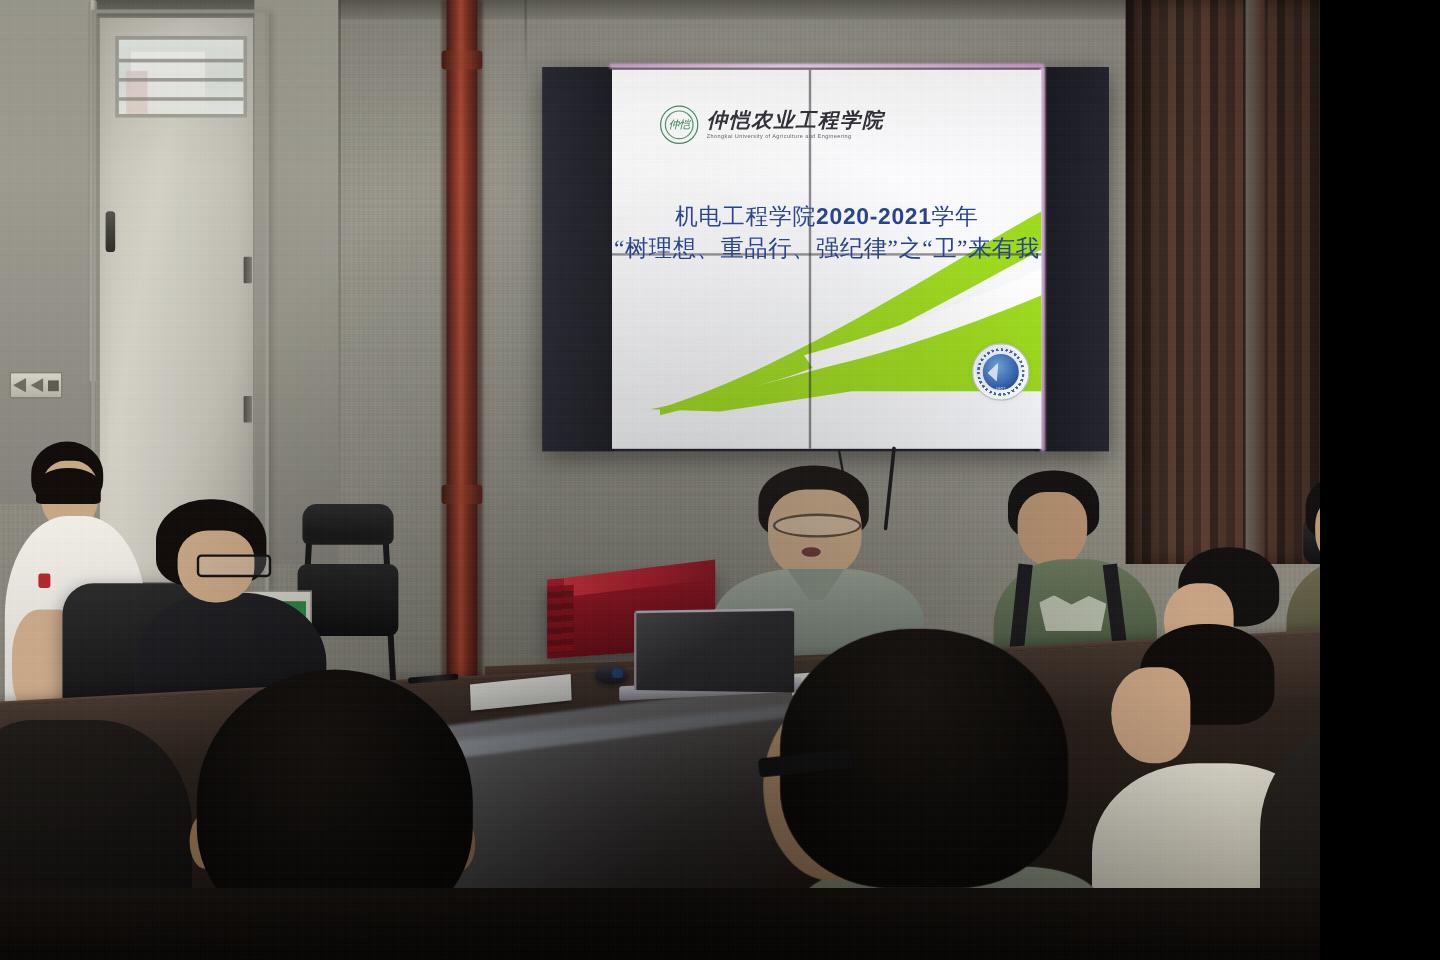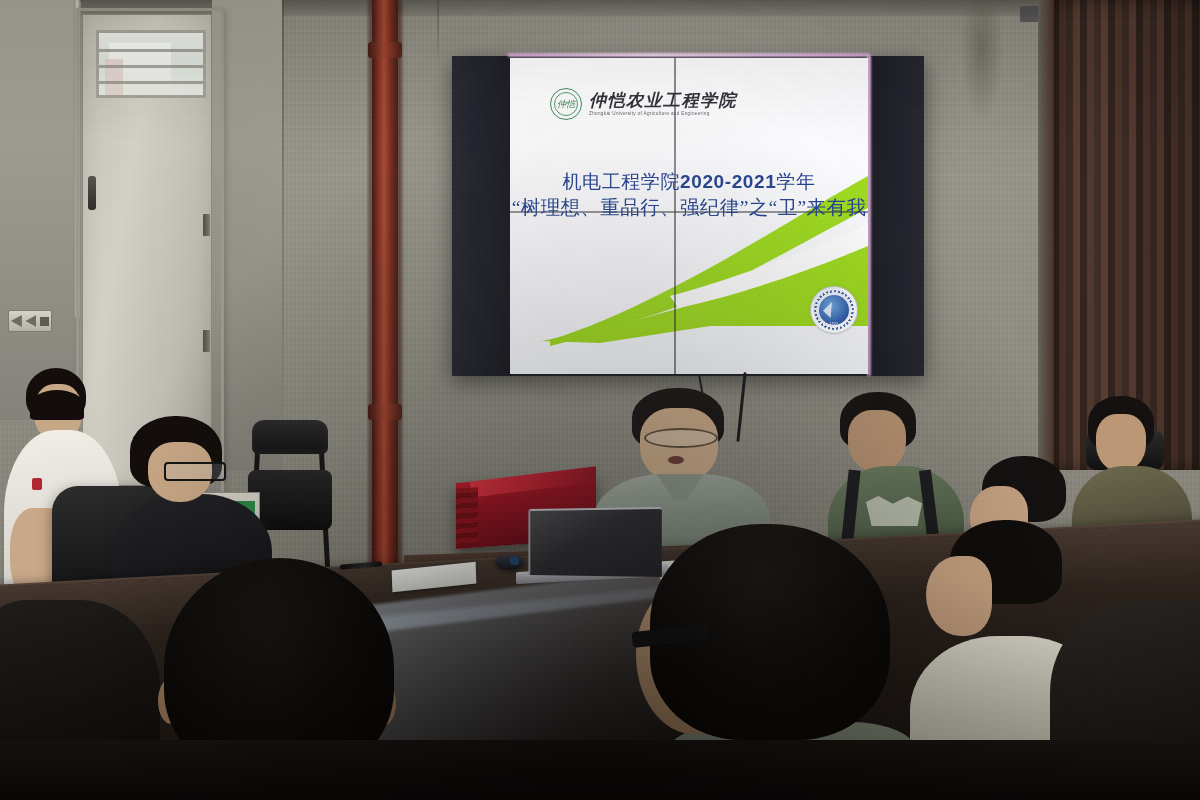--- a/index.html
+++ b/index.html
@@ -1,21 +1,21 @@
 <!DOCTYPE html>
 <html><head>
 <meta charset="utf-8">
 <title>Meeting Room Presentation</title>
 <style>
   html,body{margin:0;padding:0;background:#000;}
   body{font-family:"Liberation Sans","DejaVu Sans",sans-serif;}
 
   #scene{
     position:relative;
-    width:1200px;height:800px;
+    width:1100px;height:800px;
     overflow:hidden;
     background:#6f6d63;
   }
 
   
   .wall{
     position:absolute;inset:0;
     background:
       linear-gradient(180deg,#8e8c81 0%,#97958a 22%,#8d8b80 55%,#6e6c62 100%);
   }

